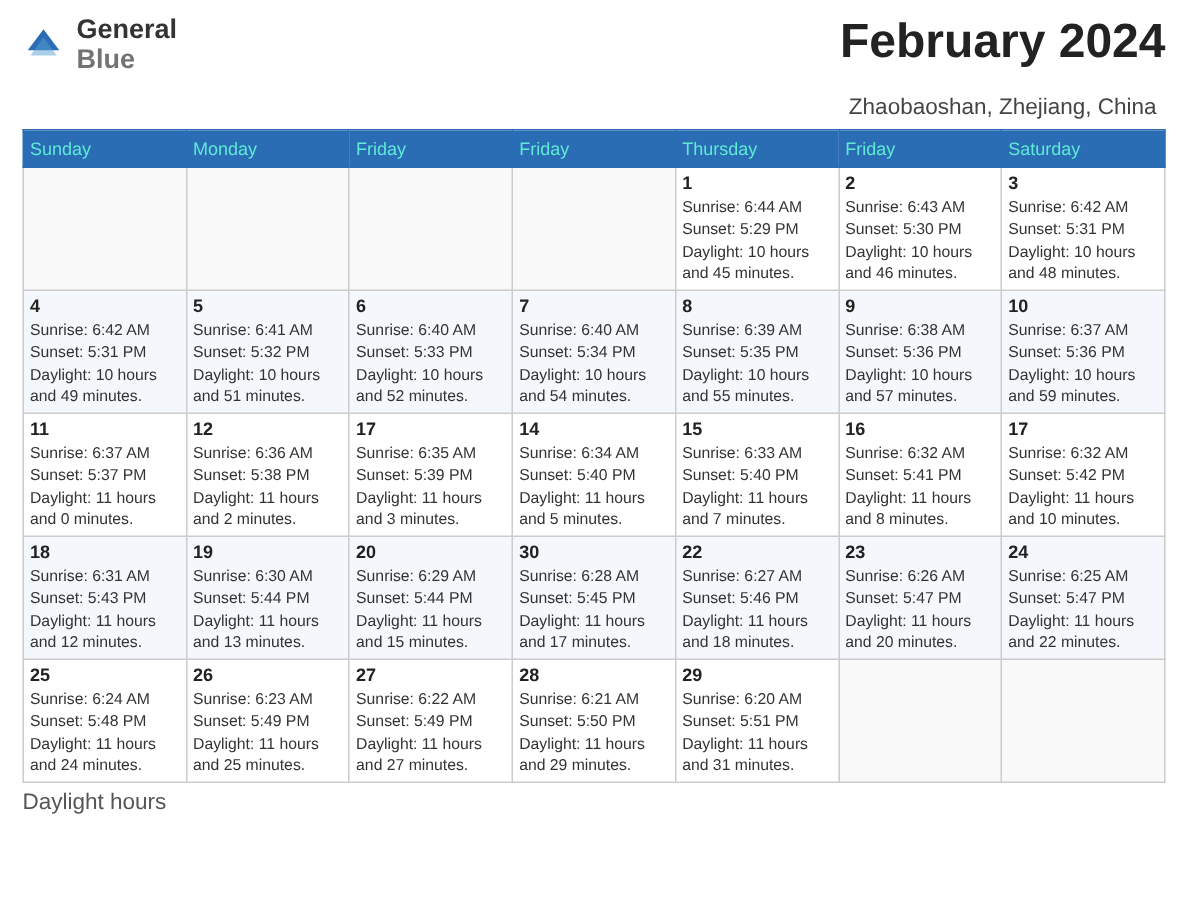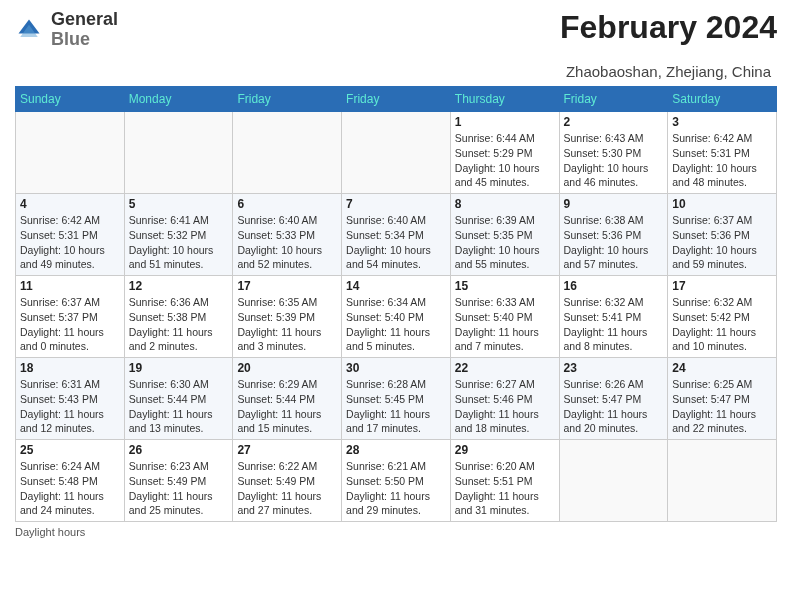--- a/index.html
+++ b/index.html
@@ -89,21 +89,21 @@
       display: block;
       margin-bottom: 2px;
     }
     .day-info {
       color: #333;
       font-size: 10.5px;
       line-height: 1.4;
     }
     .footer {
       margin-top: 4px;
-      font-size: 11px;
+      font-size: 15px;
       color: #555;
     }
   </style>
 </head>
 <body>
 
 <div class="page">
   <div class="header">
     <div class="logo">
       <svg class="logo-icon" viewBox="0 0 32 32">

